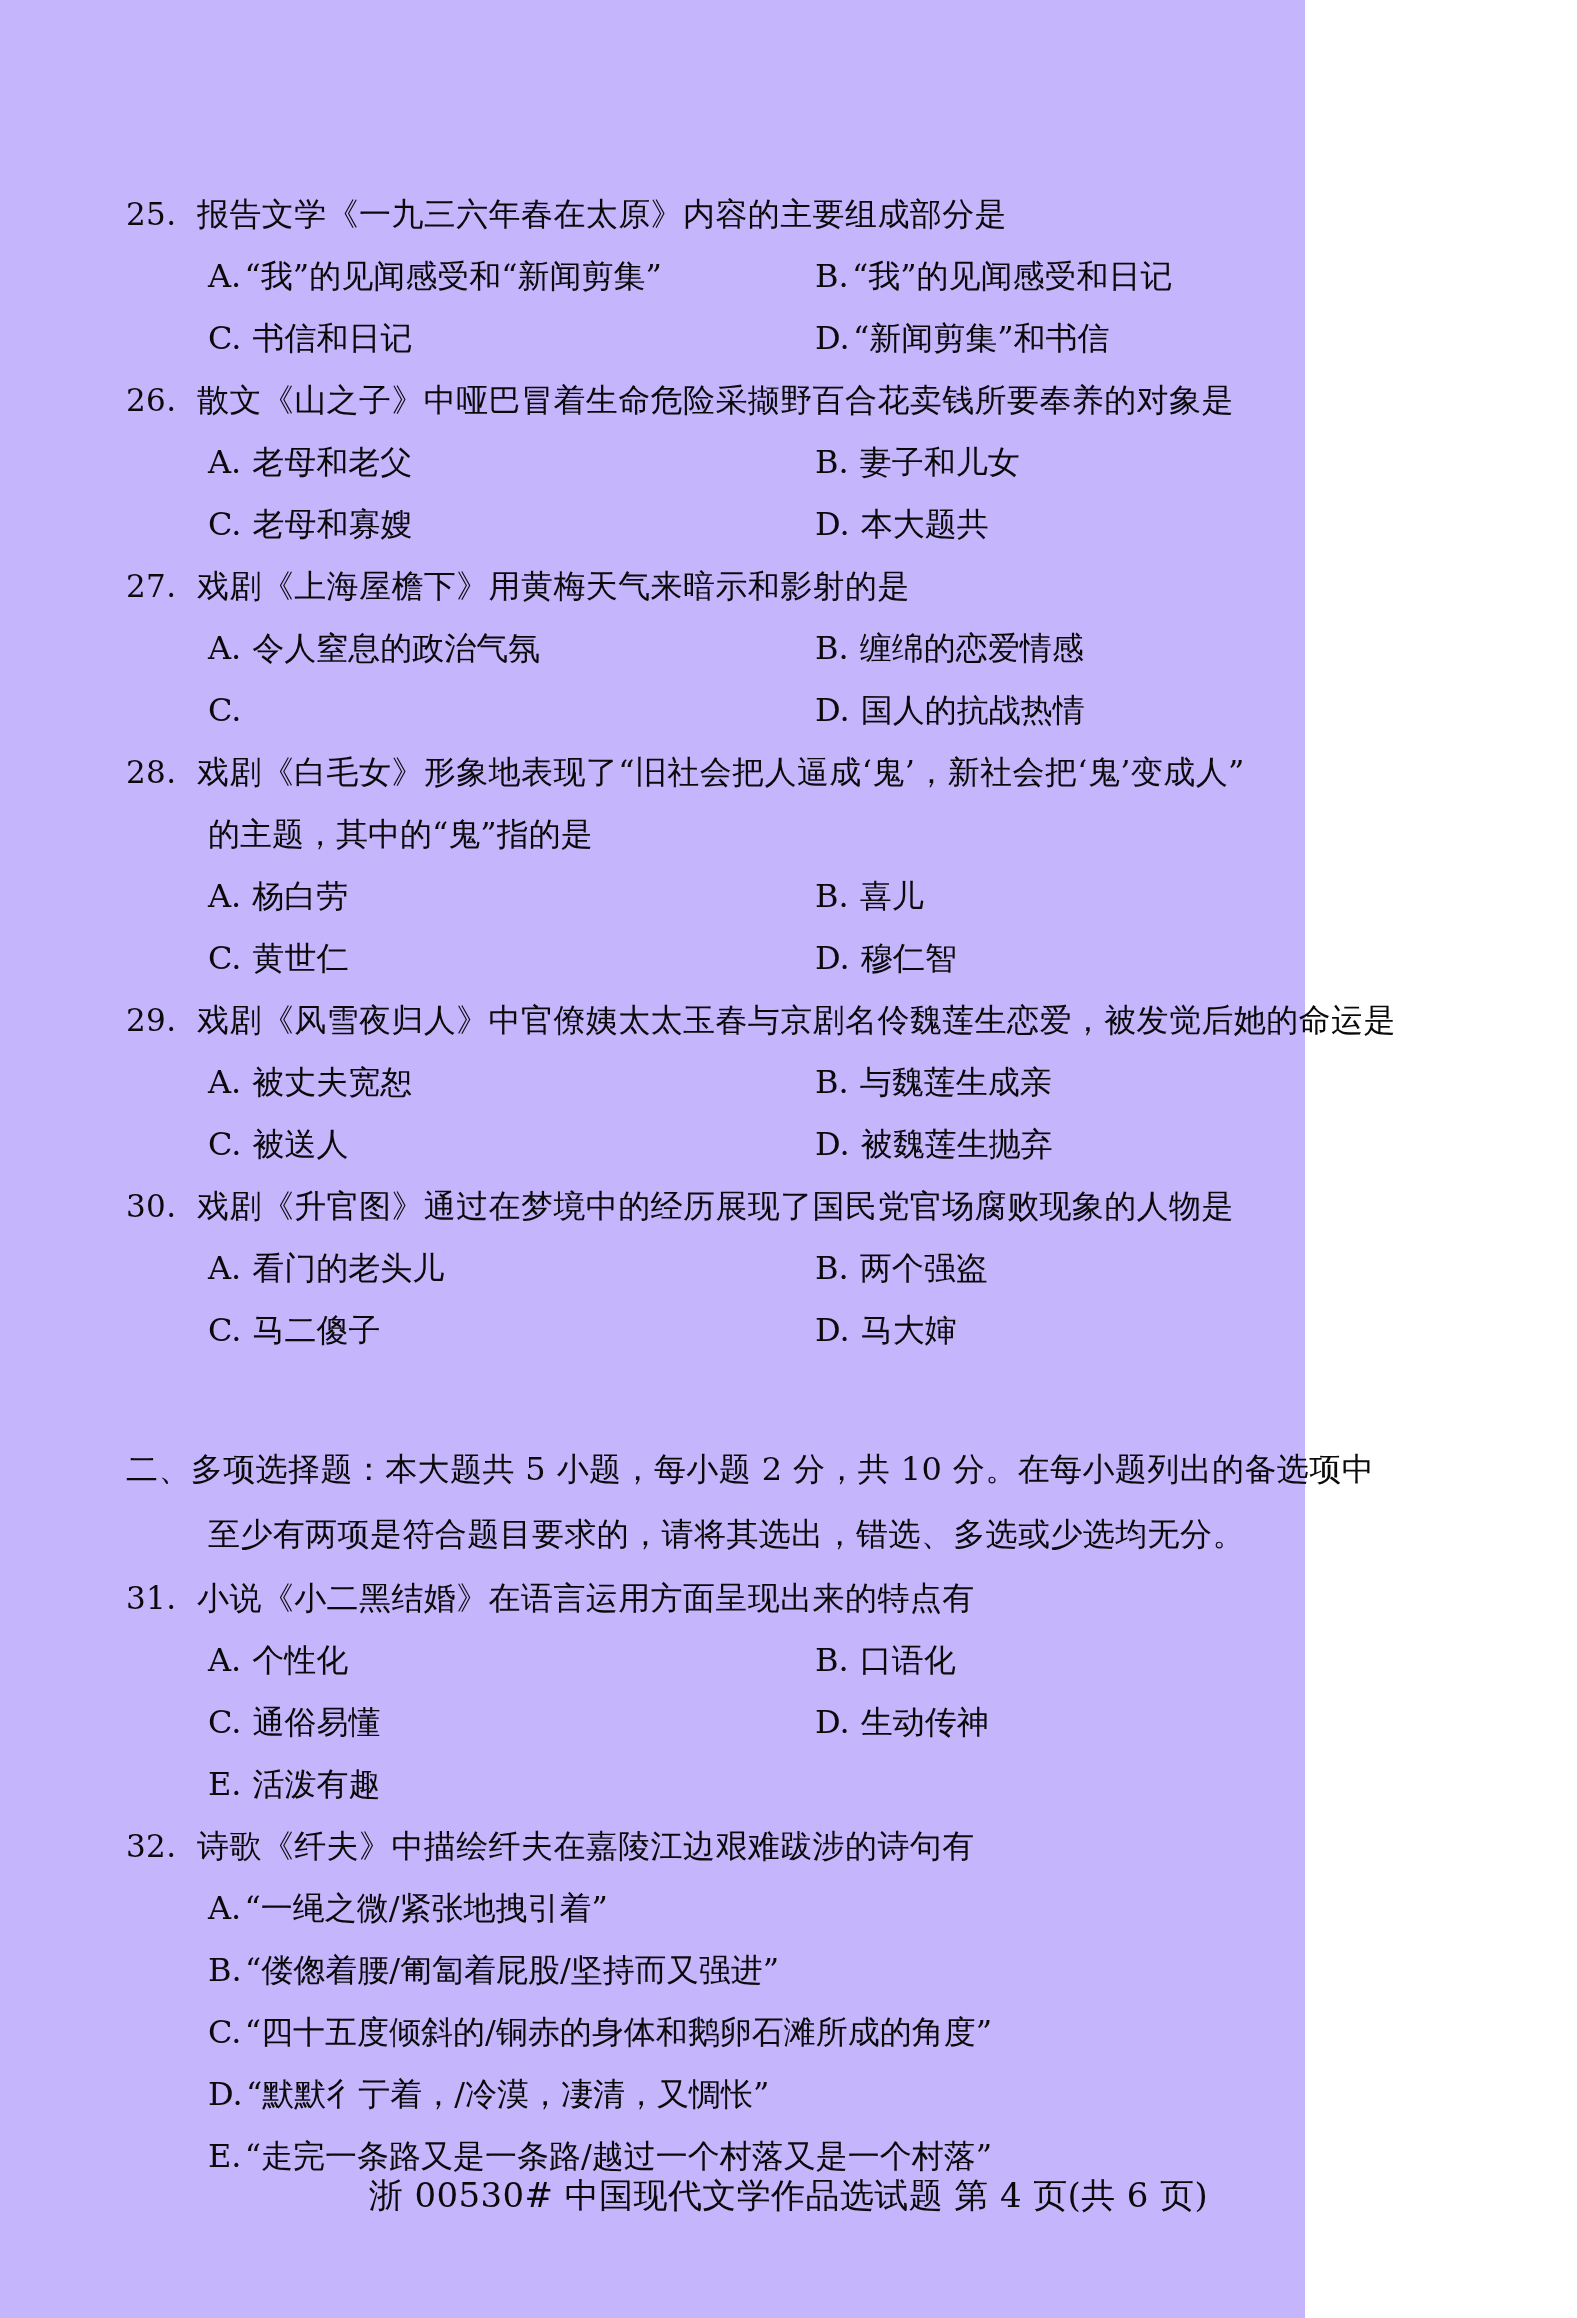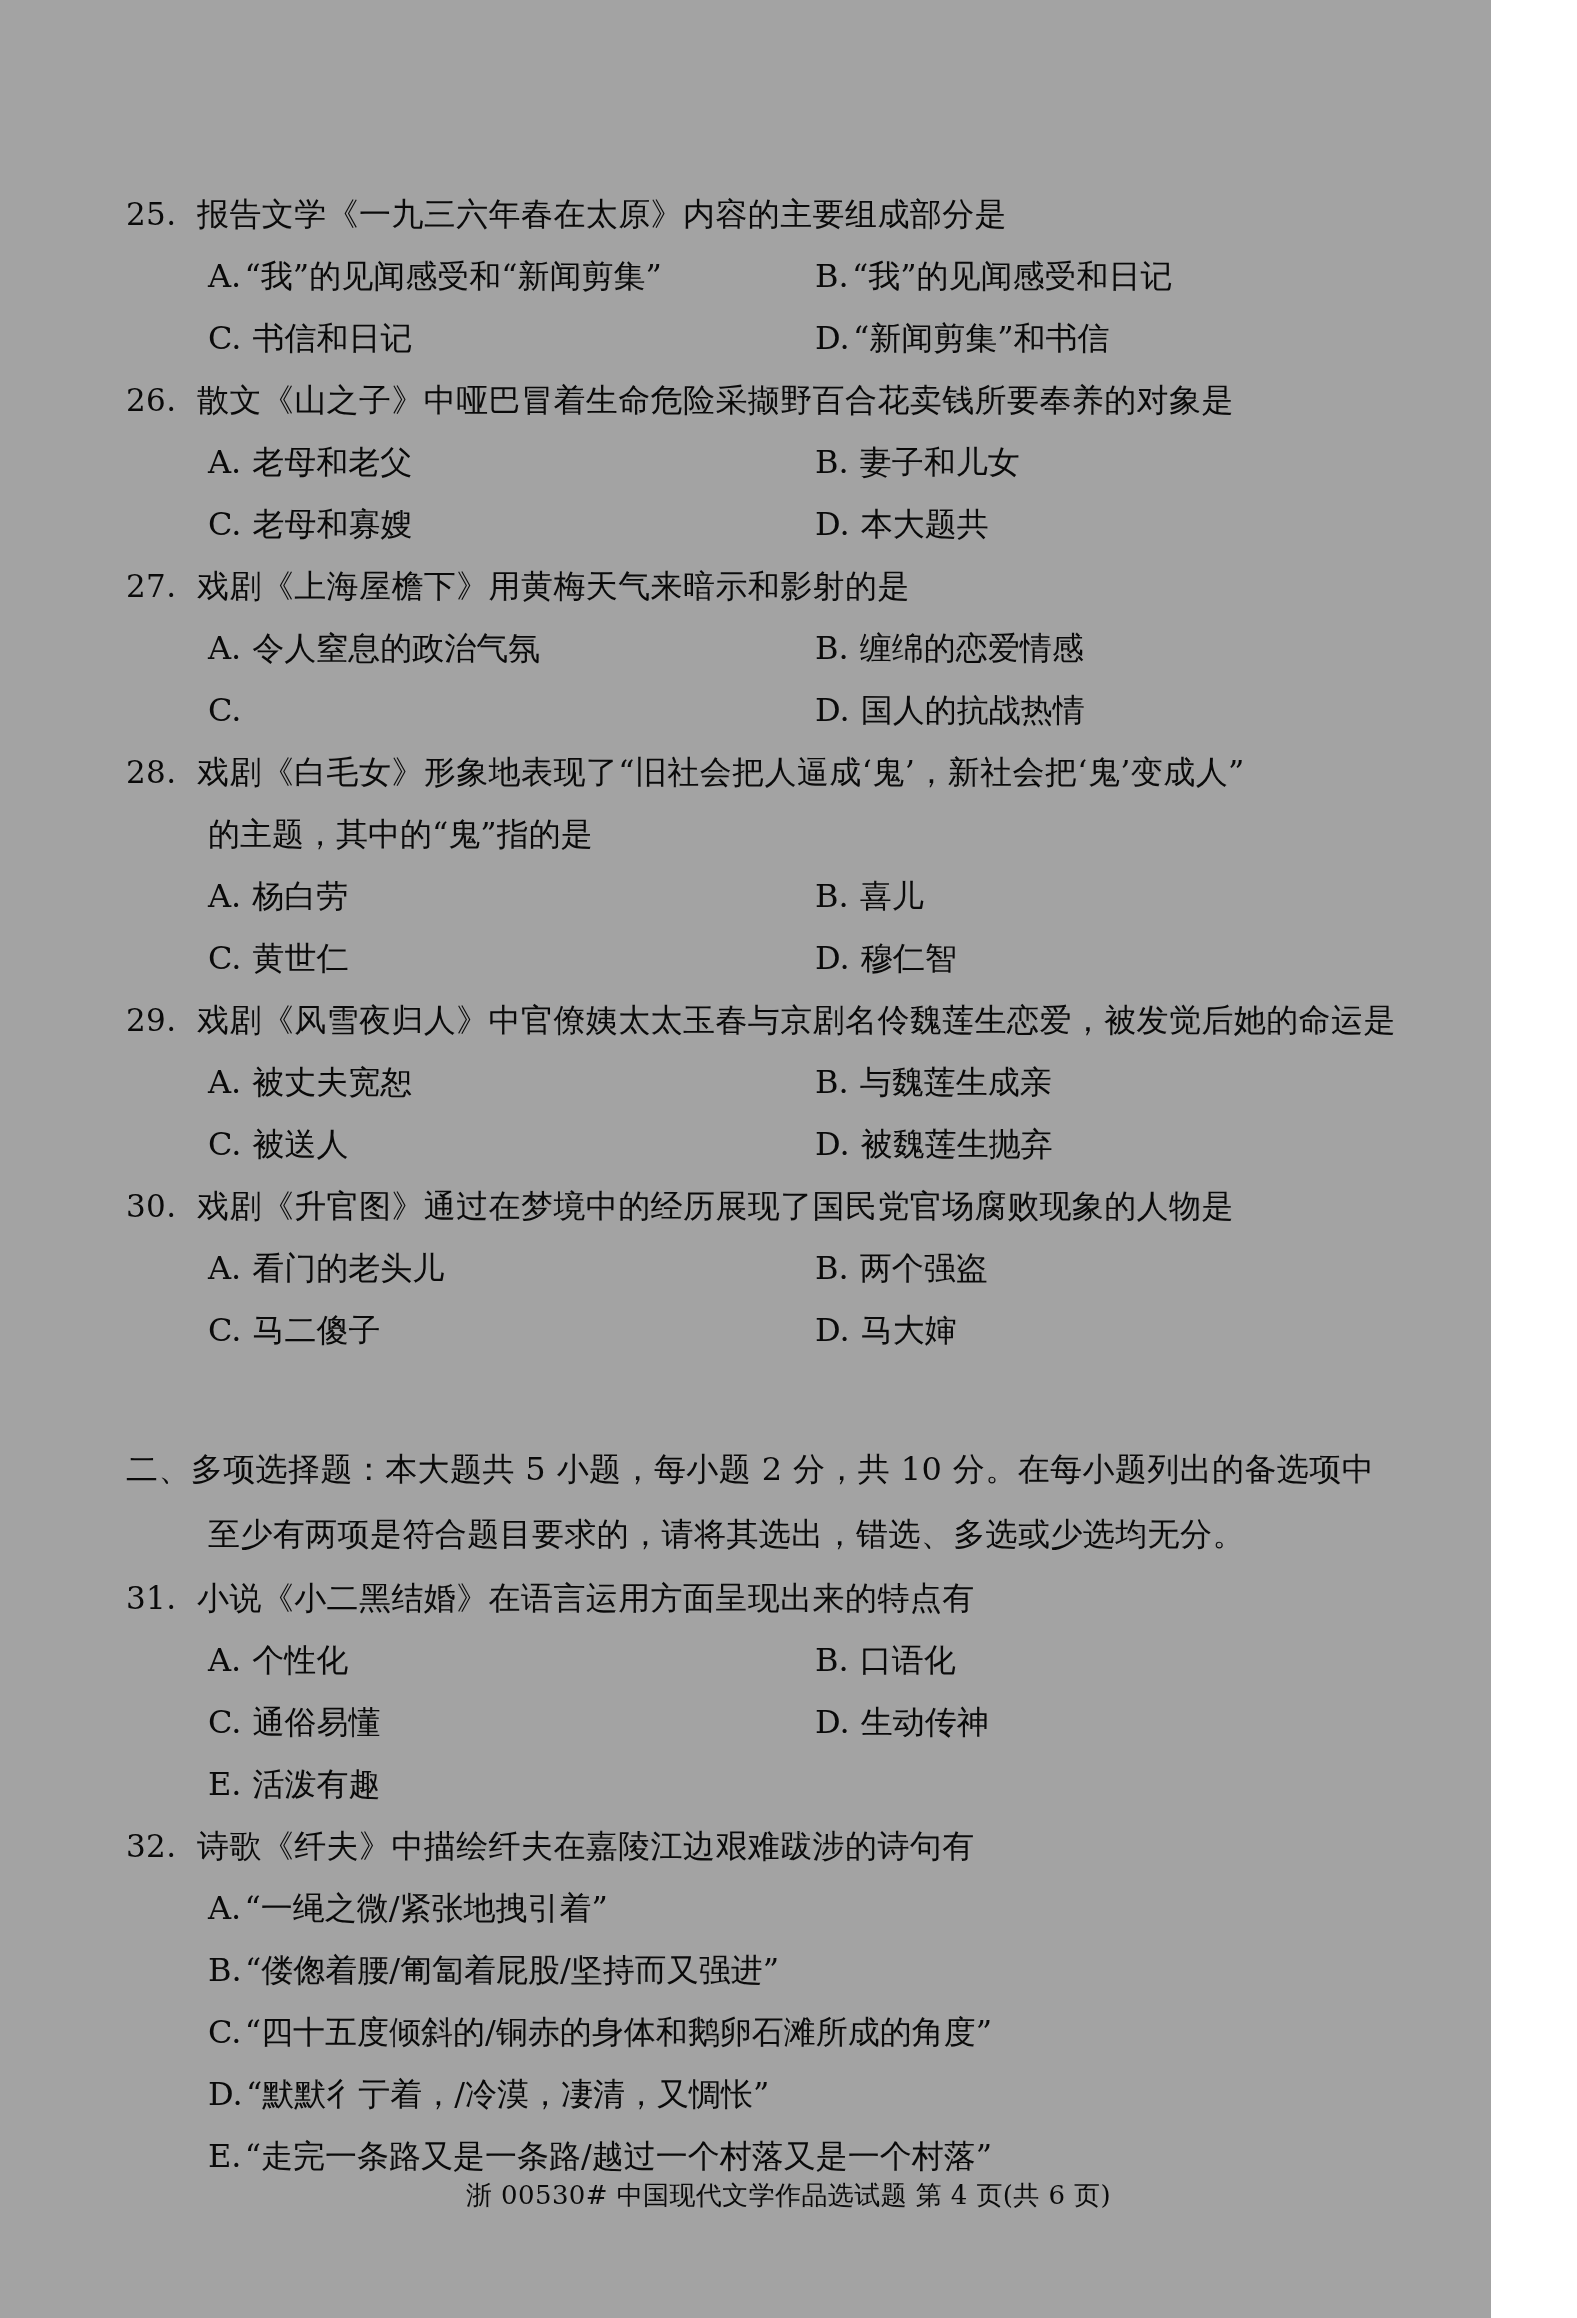--- a/index.html
+++ b/index.html
@@ -13,23 +13,23 @@
     height: 2319px;
     position: relative;
     font-family: "DejaVu Serif", "Liberation Serif", serif;
     color: #0a0a0a;
     overflow: hidden;
   }
 
   .page {
     position: absolute;
     left: 0; top: 0;
-    width: 1491px;
+    width: 1305px;
     height: 2319px;
-    background: #a3a3a3;
+    background: #c4b5fd;
   }
 
   .content {
     position: absolute;
     left: 126px;
     top: 183px;
     width: 1356px;
   }
 
   
@@ -103,21 +103,21 @@
     margin-left: 82px;
   }
 
   
   .footer {
     position: absolute;
     left: 0;
     top: 2173px;
     width: 1577px;
     text-align: center;
-    font-size: 26px;
+    font-size: 34px;
     line-height: 44px;
     letter-spacing: 0.4px;
     white-space: nowrap;
   }
 </style>
 </head>
 <body>
 
 <div class="page">
   <div class="content">

